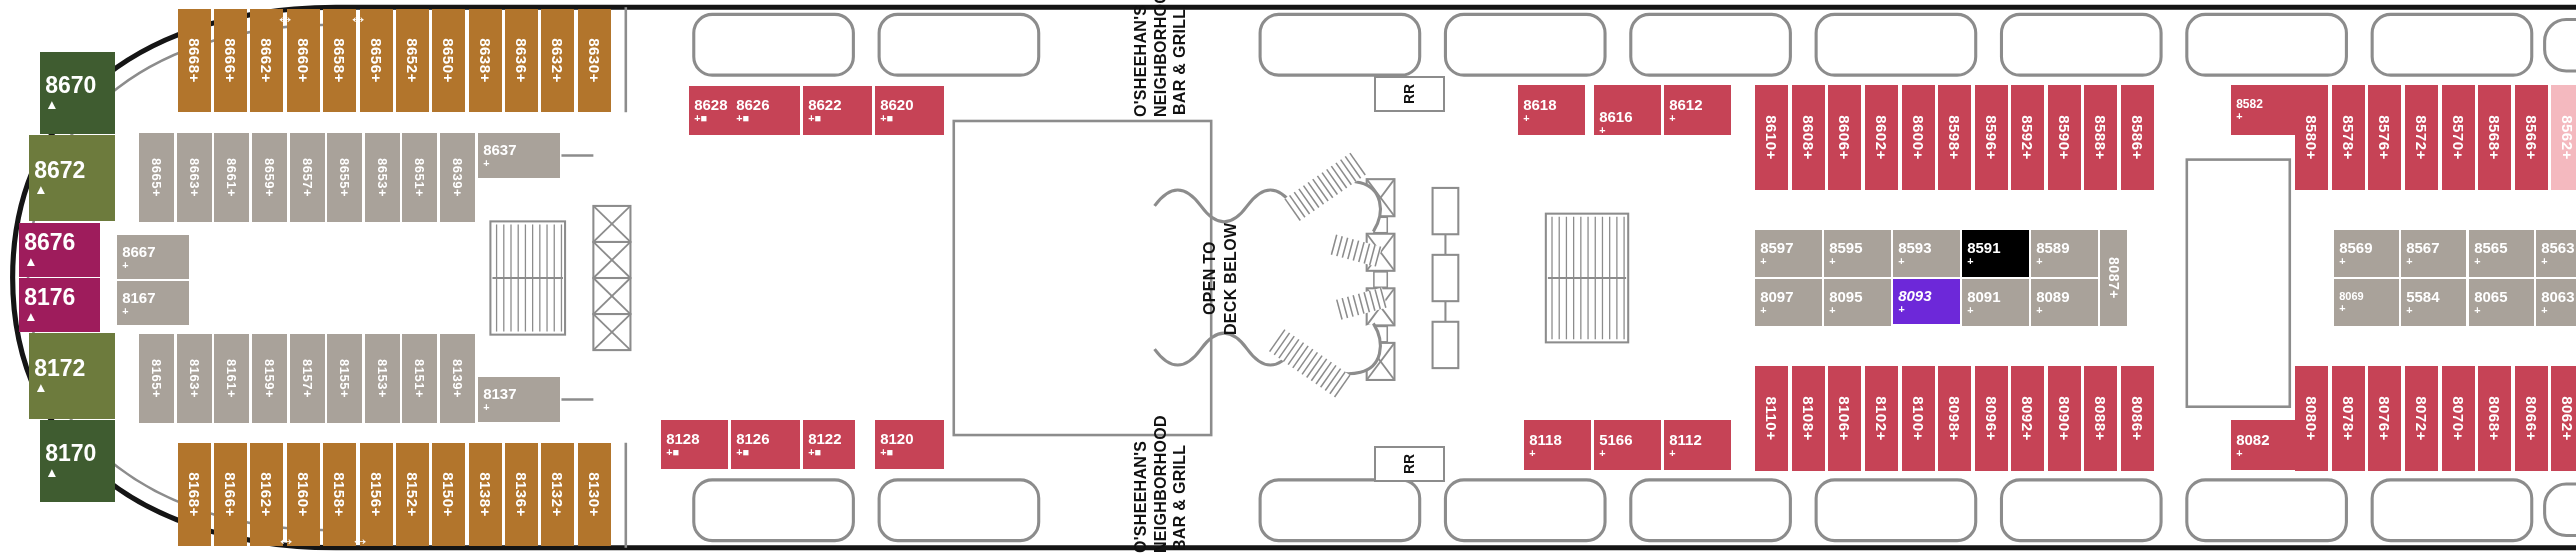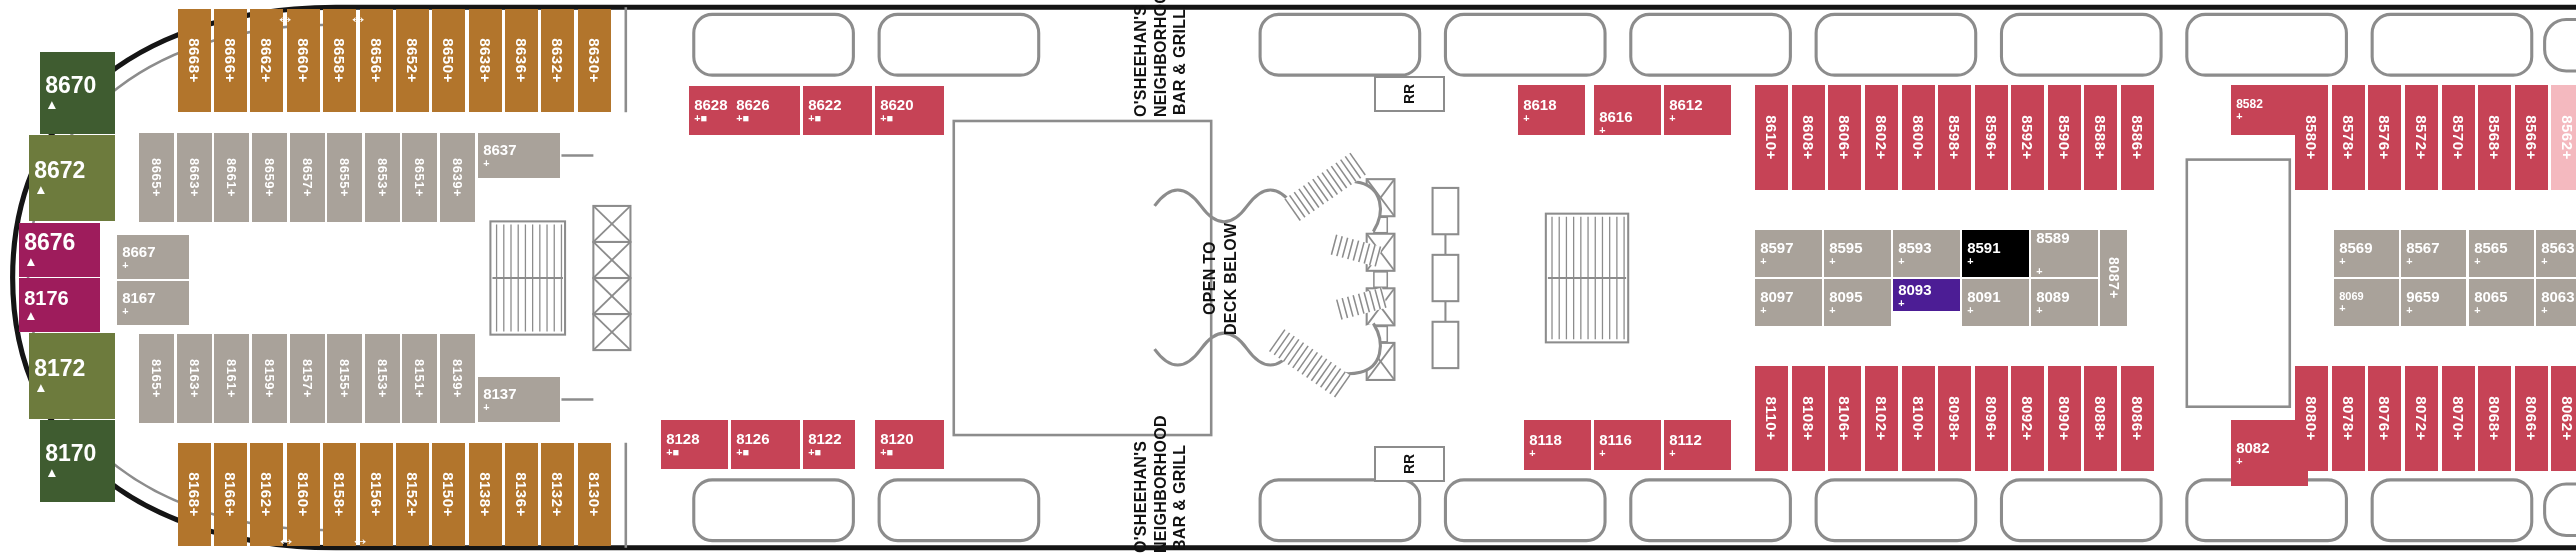--- a/index.html
+++ b/index.html
@@ -240,21 +240,21 @@
       </div>
       <div class="cabin h" style="left: 29px; top: 135px; width: 86px; height: 86px; background: rgb(109, 123, 61);">
         <div class="n" style="font-size: 23px;">8672</div>
         <div class="s" style="font-size: 13.4px;">▲</div>
       </div>
       <div class="cabin h" style="left: 19px; top: 223px; width: 81px; height: 54px; background: rgb(158, 28, 92);">
         <div class="n" style="font-size: 23px;">8676</div>
         <div class="s" style="font-size: 13.4px;">▲</div>
       </div>
       <div class="cabin h" style="left: 19px; top: 278px; width: 81px; height: 54px; background: rgb(158, 28, 92);">
-        <div class="n" style="font-size: 20px;">8176</div>
+        <div class="n" style="font-size: 23px;">8176</div>
         <div class="s" style="font-size: 13.4px;">▲</div>
       </div>
       <div class="cabin h" style="left: 29px; top: 333px; width: 86px; height: 86px; background: rgb(109, 123, 61);">
         <div class="n" style="font-size: 23px;">8172</div>
         <div class="s" style="font-size: 13.4px;">▲</div>
       </div>
       <div class="cabin h" style="left: 40px; top: 420px; width: 75px; height: 82px; background: rgb(63, 92, 48);">
         <div class="n" style="font-size: 23px;">8170</div>
         <div class="s" style="font-size: 13.4px;">▲</div>
       </div>
@@ -446,28 +446,28 @@
       </div>
       <div class="cabin h" style="left: 2231px; top: 85px; width: 77px; height: 50px; background: rgb(198, 67, 86);">
         <div class="n" style="font-size: 12px;">8582</div>
         <div class="s" style="font-size: 10.8px;">+</div>
       </div>
       <div class="cabin h" style="left: 1524px; top: 420px; width: 67px; height: 50px; background: rgb(198, 67, 86);">
         <div class="n" style="font-size: 15px;">8118</div>
         <div class="s" style="font-size: 10.8px;">+</div>
       </div>
       <div class="cabin h" style="left: 1594px; top: 420px; width: 67px; height: 50px; background: rgb(198, 67, 86);">
-        <div class="n" style="font-size: 15px;">8116</div>
+        <div class="n" style="font-size: 15px;">5166</div>
         <div class="s" style="font-size: 10.8px;">+</div>
       </div>
       <div class="cabin h" style="left: 1664px; top: 420px; width: 67px; height: 50px; background: rgb(198, 67, 86);">
         <div class="n" style="font-size: 15px;">8112</div>
         <div class="s" style="font-size: 10.8px;">+</div>
       </div>
-      <div class="cabin h" style="left: 2231px; top: 420px; width: 77px; height: 66px; background: rgb(198, 67, 86);">
+      <div class="cabin h" style="left: 2231px; top: 420px; width: 77px; height: 50px; background: rgb(198, 67, 86);">
         <div class="n" style="font-size: 15px;">8082</div>
         <div class="s" style="font-size: 10.8px;">+</div>
       </div>
       <div class="cabin v" style="left: 1755px; top: 85px; width: 33px; height: 105px; background: rgb(198, 67, 86);">
         <span class="lab" style="font-size: 15px;">8610+</span>
       </div>
       <div class="cabin v" style="left: 1792px; top: 85px; width: 33px; height: 105px; background: rgb(198, 67, 86);">
         <span class="lab" style="font-size: 15px;">8608+</span>
       </div>
       <div class="cabin v" style="left: 1828px; top: 85px; width: 33px; height: 105px; background: rgb(198, 67, 86);">
@@ -547,25 +547,25 @@
         <div class="s" style="font-size: 10.8px;">+</div>
       </div>
       <div class="cabin h" style="left: 1893px; top: 230px; width: 67px; height: 47px; background: rgb(169, 162, 154);">
         <div class="n" style="font-size: 15px;">8593</div>
         <div class="s" style="font-size: 10.8px;">+</div>
       </div>
       <div class="cabin h" style="left: 1962px; top: 230px; width: 67px; height: 47px; background: #000000;">
         <div class="n" style="font-size: 15px;">8591</div>
         <div class="s" style="font-size: 10.8px;">+</div>
       </div>
-      <div class="cabin h" style="left: 2031px; top: 230px; width: 67px; height: 47px; background: rgb(169, 162, 154); justify-content: space-between;">
+      <div class="cabin h" style="left: 2031px; top: 230px; width: 67px; height: 47px; background: rgb(169, 162, 154);">
         <div class="n" style="font-size: 15px;">8589</div>
         <div class="s" style="font-size: 10.8px;">+</div>
       </div>
-      <div class="cabin h" style="left: 1893px; top: 279px; width: 67px; height: 32px; background: #4c1d95;">
+      <div class="cabin h" style="left: 1893px; top: 279px; width: 67px; height: 45px; background: #6d28d9; font-style: italic;">
         <div class="n" style="font-size: 15px;">8093</div>
         <div class="s" style="font-size: 10.8px;">+</div>
       </div>
       <div class="cabin h" style="left: 1962px; top: 279px; width: 67px; height: 47px; background: rgb(169, 162, 154);">
         <div class="n" style="font-size: 15px;">8091</div>
         <div class="s" style="font-size: 10.8px;">+</div>
       </div>
       <div class="cabin h" style="left: 2031px; top: 279px; width: 67px; height: 47px; background: rgb(169, 162, 154);">
         <div class="n" style="font-size: 15px;">8089</div>
         <div class="s" style="font-size: 10.8px;">+</div>
@@ -635,21 +635,21 @@
       </div>
       <div class="cabin h" style="left: 2536px; top: 230px; width: 65px; height: 47px; background: rgb(169, 162, 154);">
         <div class="n" style="font-size: 15px;">8563</div>
         <div class="s" style="font-size: 10.8px;">+</div>
       </div>
       <div class="cabin h" style="left: 2334px; top: 279px; width: 65px; height: 47px; background: rgb(169, 162, 154);">
         <div class="n" style="font-size: 11px;">8069</div>
         <div class="s" style="font-size: 10.8px;">+</div>
       </div>
       <div class="cabin h" style="left: 2401px; top: 279px; width: 65px; height: 47px; background: rgb(169, 162, 154);">
-        <div class="n" style="font-size: 15px;">9659</div>
+        <div class="n" style="font-size: 15px;">5584</div>
         <div class="s" style="font-size: 10.8px;">+</div>
       </div>
       <div class="cabin h" style="left: 2469px; top: 279px; width: 65px; height: 47px; background: rgb(169, 162, 154);">
         <div class="n" style="font-size: 15px;">8065</div>
         <div class="s" style="font-size: 10.8px;">+</div>
       </div>
       <div class="cabin h" style="left: 2536px; top: 279px; width: 65px; height: 47px; background: rgb(169, 162, 154);">
         <div class="n" style="font-size: 15px;">8063</div>
         <div class="s" style="font-size: 10.8px;">+</div>
       </div>

